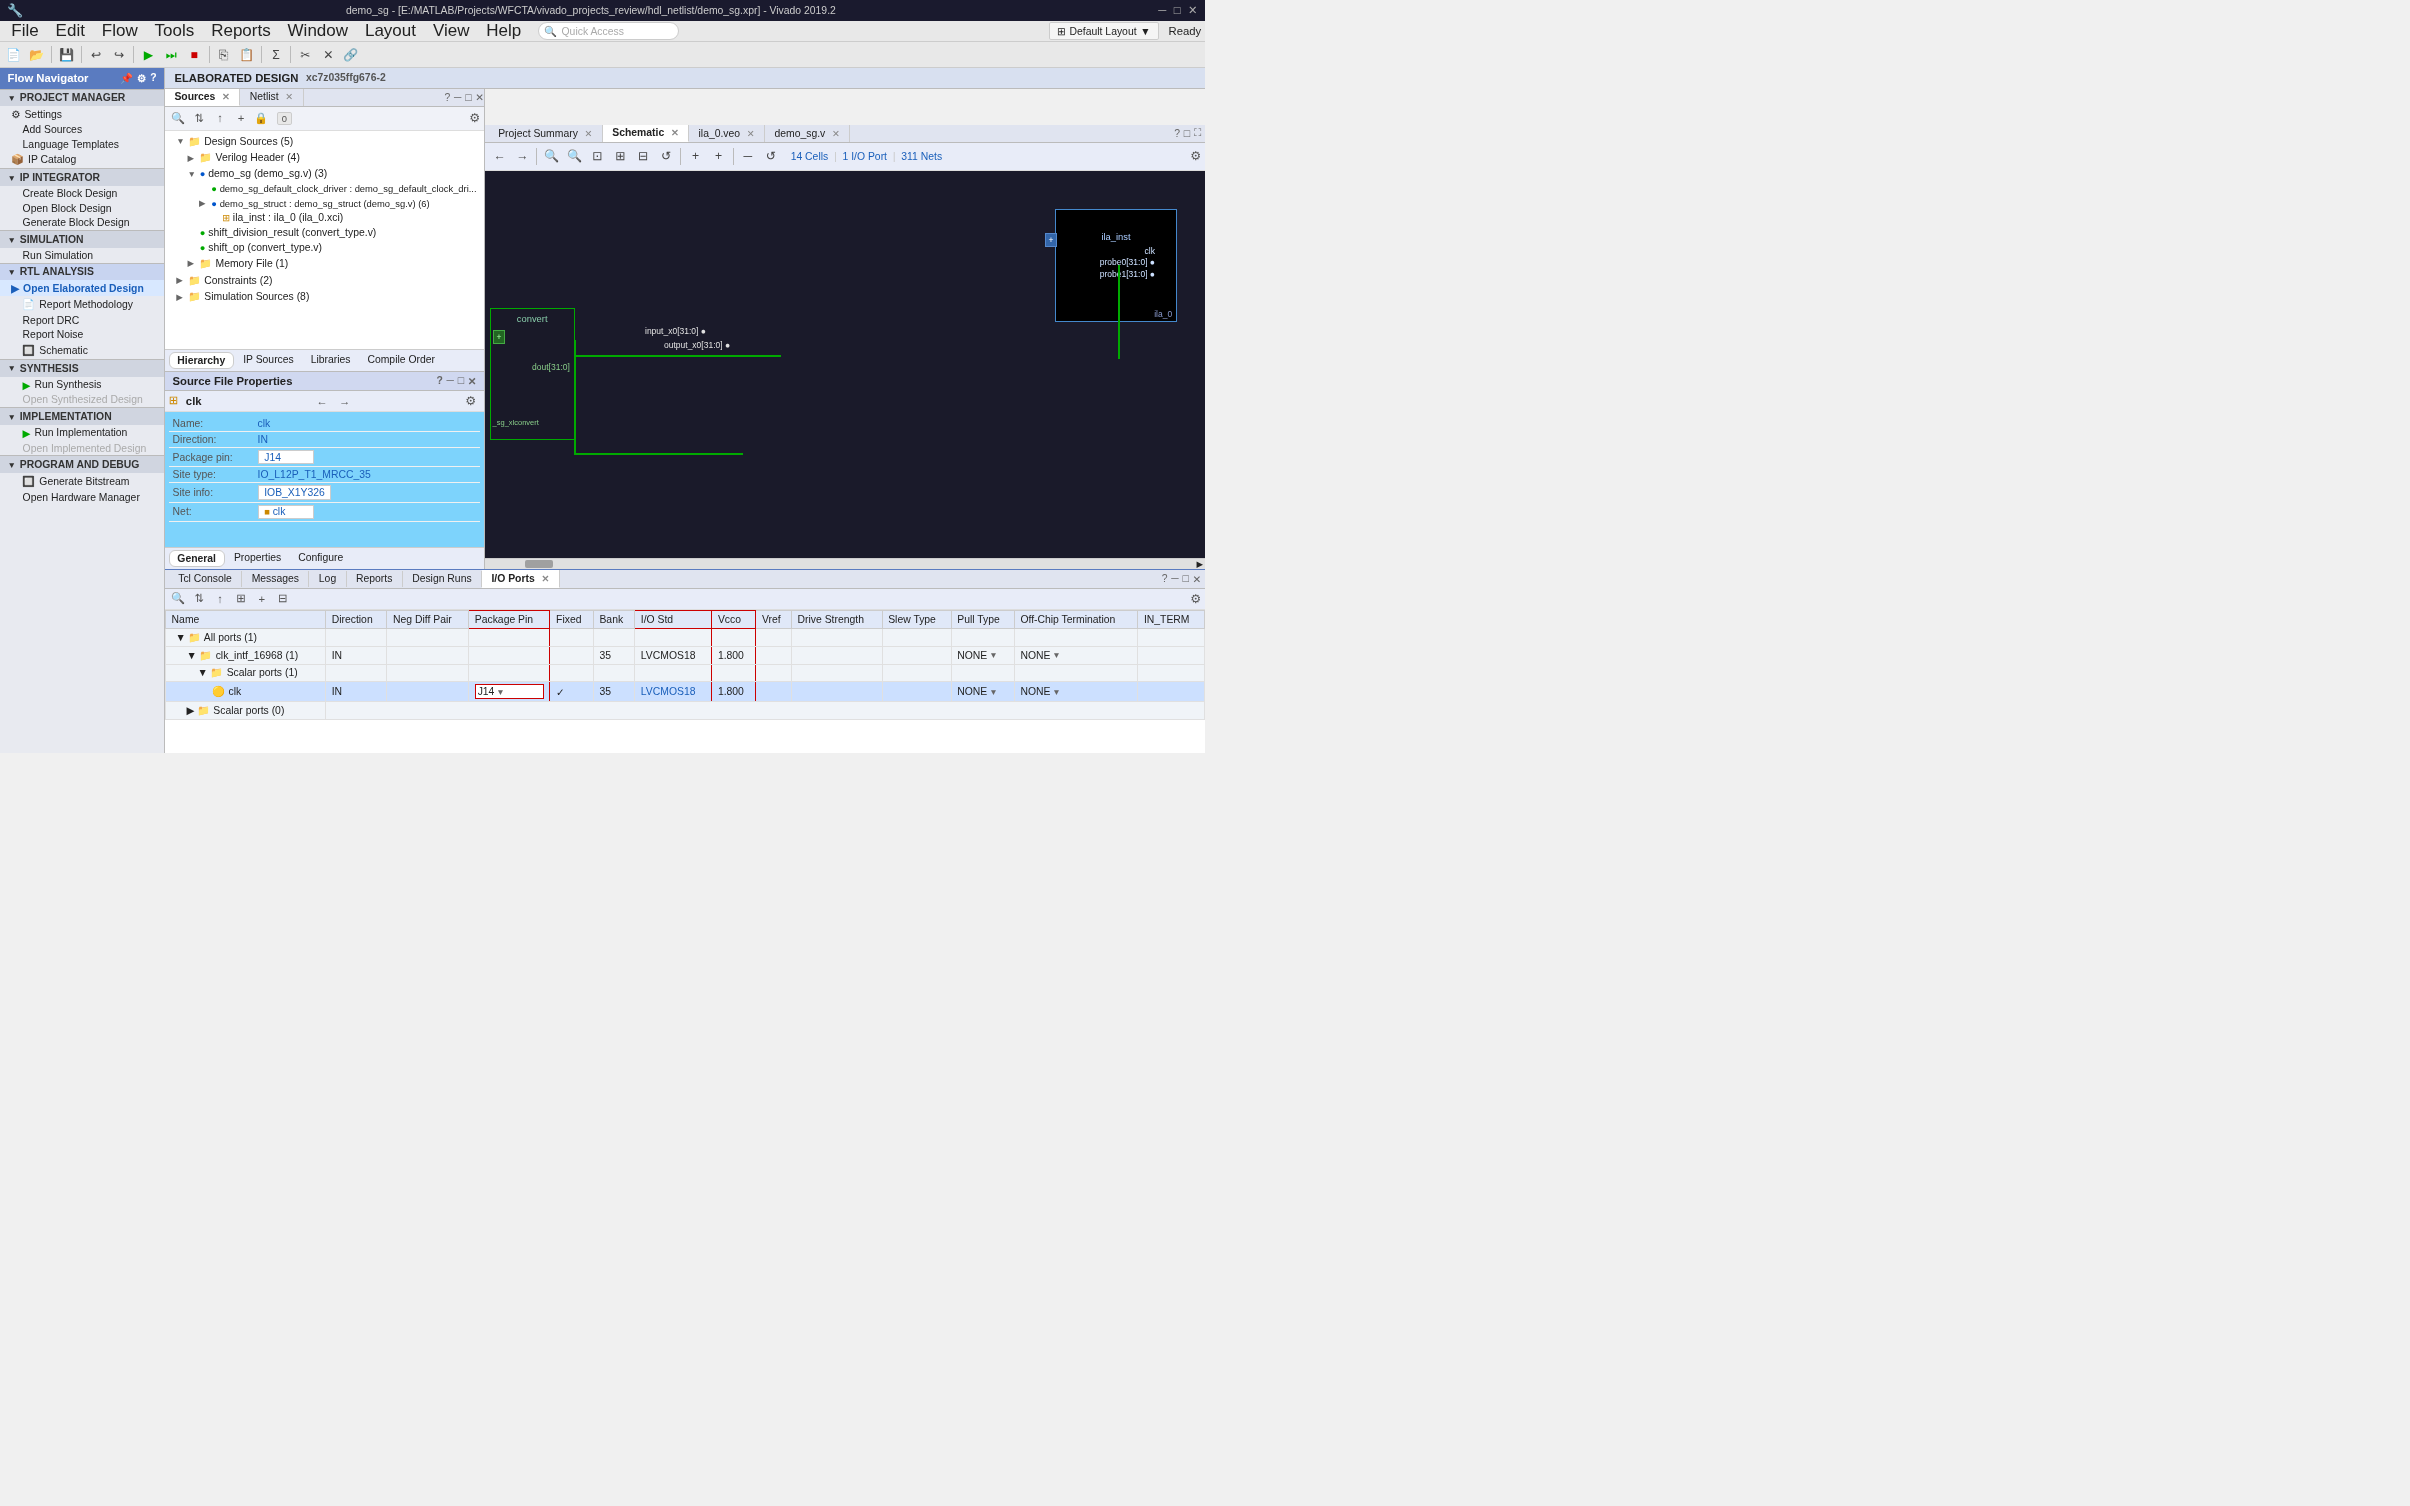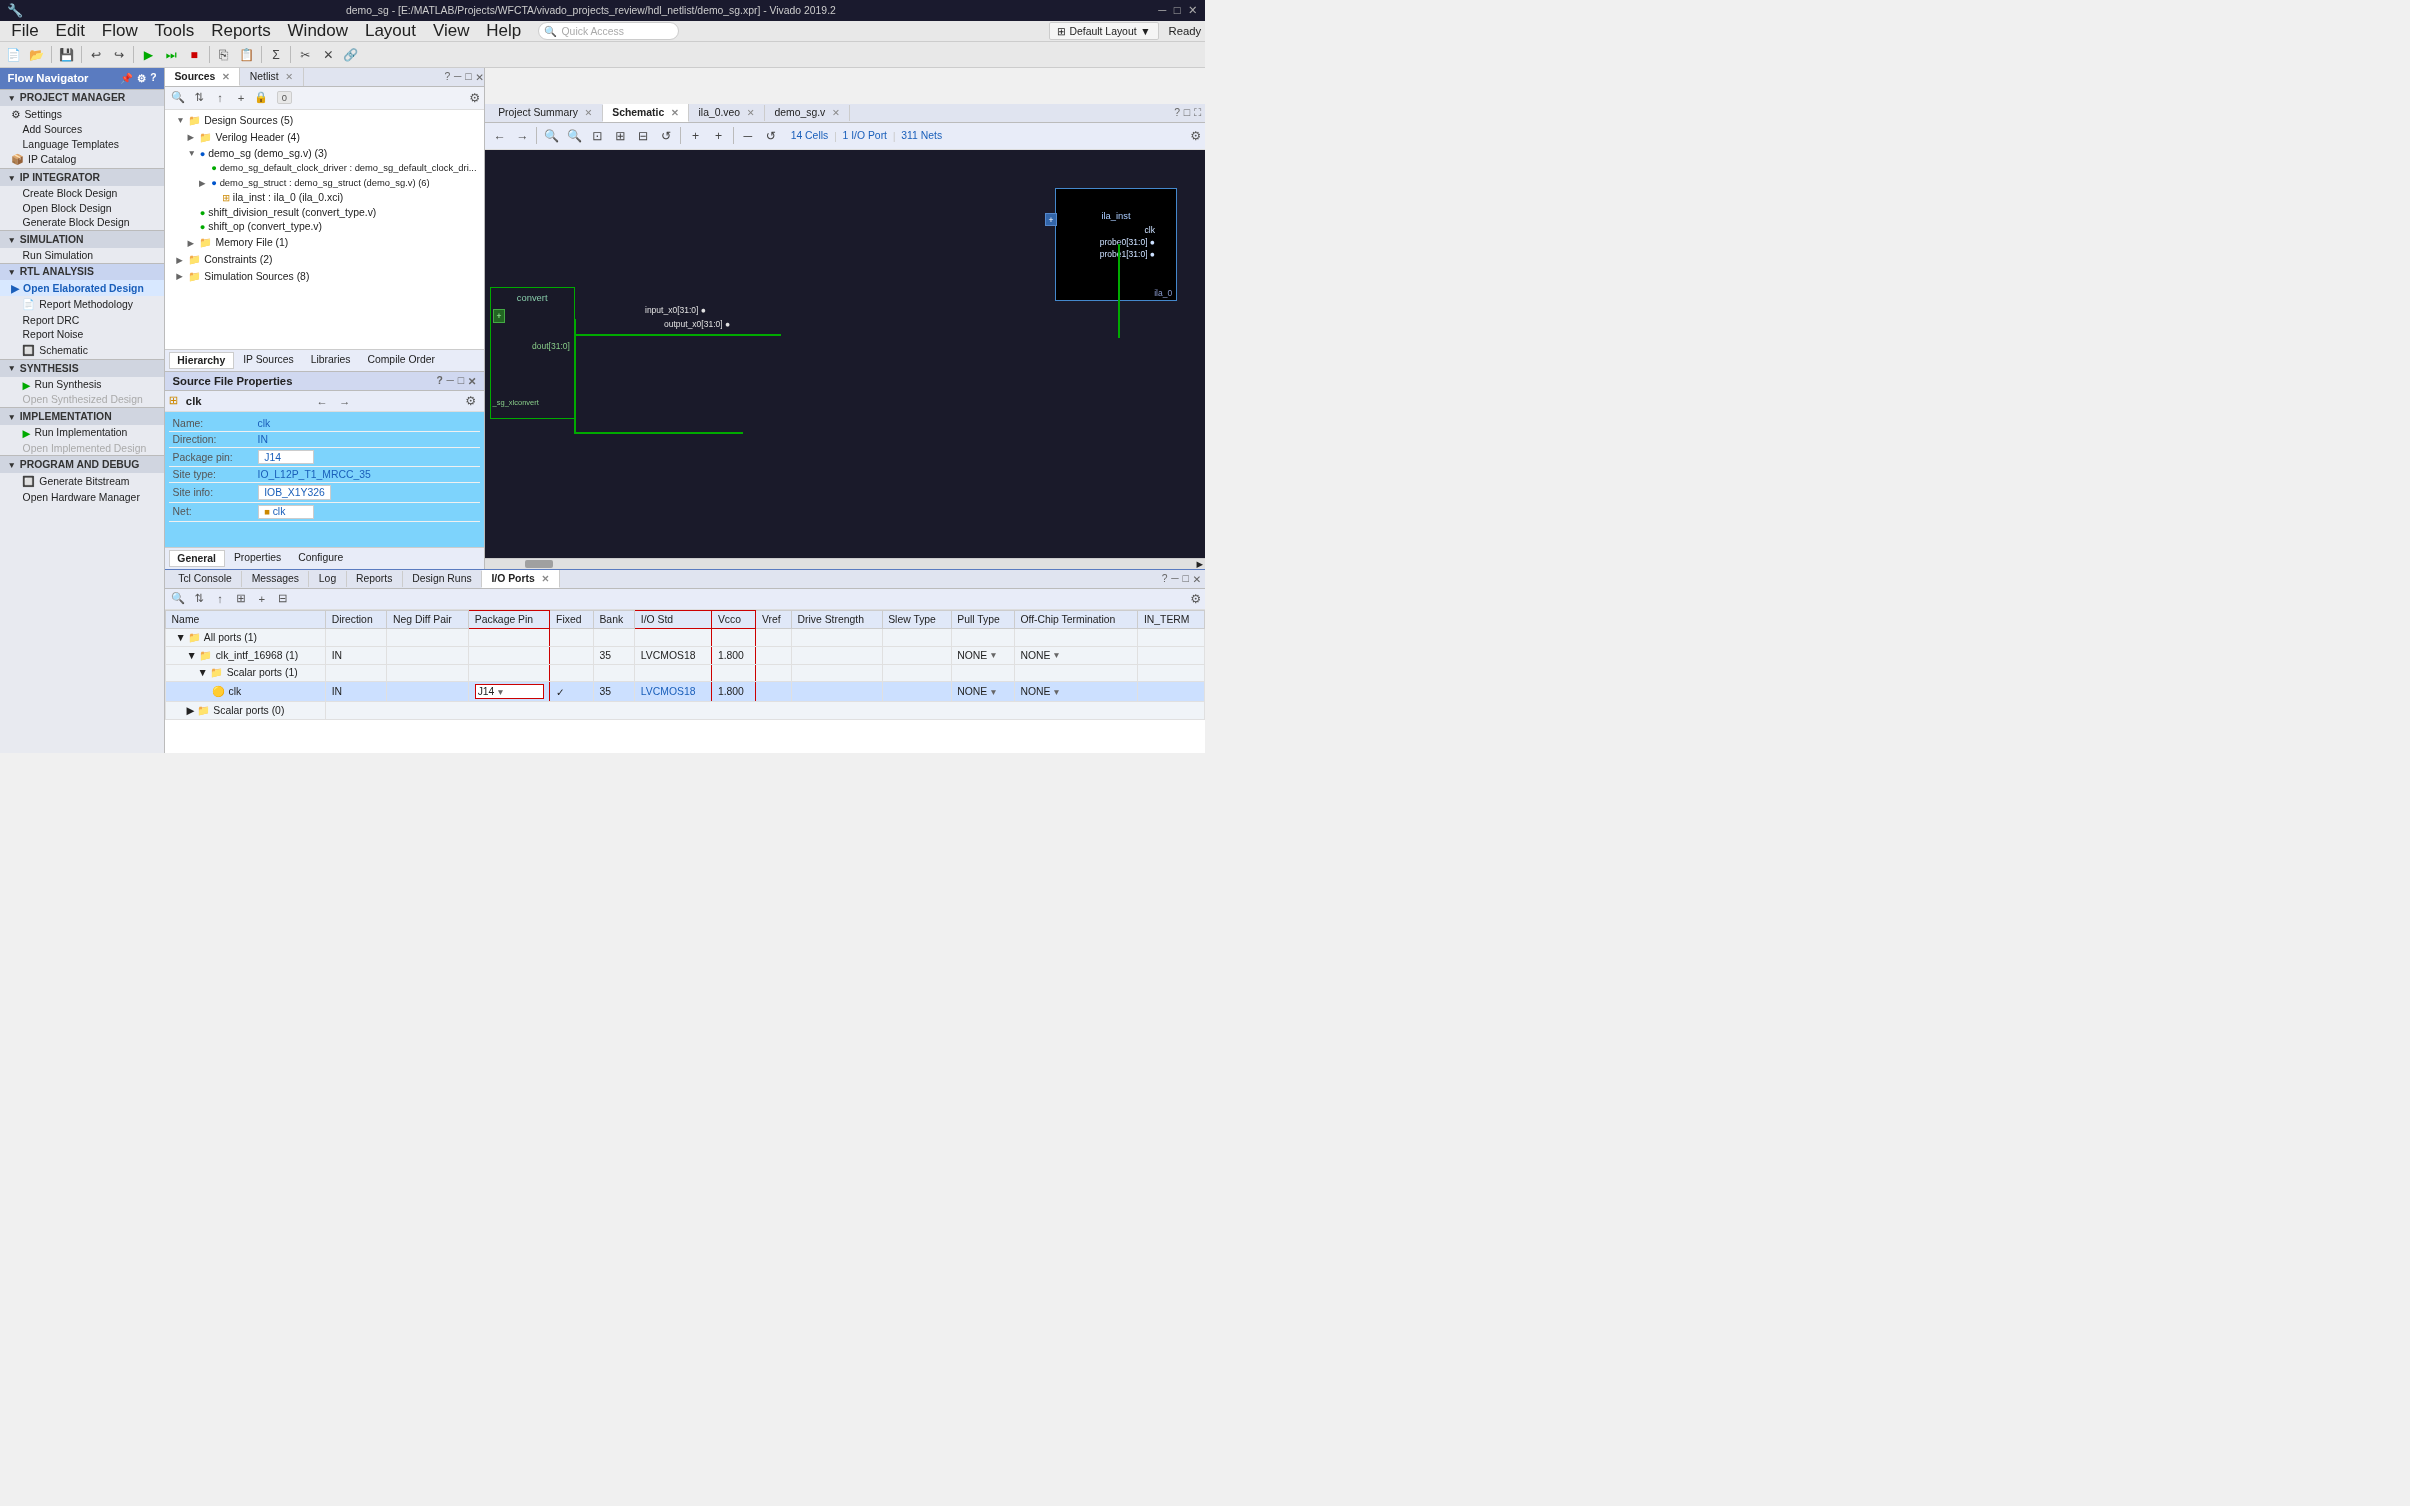--- a/index.html
+++ b/index.html
@@ -57,21 +57,21 @@
     
     #sources-tree { flex: 1; overflow-y: auto; background: #fff; padding: 1.9px 0; }
     .tree-item { padding: 1.9px 3.8px; font-size: 10.4px; cursor: pointer; display: flex; align-items: center; gap: 2.8px; white-space: nowrap; }
     .ti-indent-1 { padding-left: 11.3px; }
     .ti-indent-2 { padding-left: 22.6px; }
     .ti-indent-3 { padding-left: 34px; }
     .ti-indent-4 { padding-left: 45px; }
     .tree-arrow { font-size: 8.5px; color: #666; width: 9.4px; }
     .dot-green { color: #00aa00; font-size: 9.4px; }
     .dot-blue { color: #0055cc; font-size: 9.4px; }
-    .sub-tab { padding: 1.9px 7.5px; font-size: 10.4px; cursor: pointer; border-radius: 0; }
+    .sub-tab { padding: 1.9px 7.5px; font-size: 10.4px; cursor: pointer; border-radius: 6px; }
     .sub-tab.active { background: #fff; font-weight: bold; border: 0.9px solid #ccc; }
     
     
     #sfp-panel { background: #7dd3fc; border-top: 0.9px solid #bbb; height: 198px; flex-shrink: 0; display: flex; flex-direction: column; }
     #sfp-header { background: #d0d8f0; padding: 2.8px 7.5px; font-size: 11.3px; font-weight: bold; display: flex; align-items: center; justify-content: space-between; border-bottom: 0.9px solid #bbb; }
     #sfp-toolbar { background: #e8ecf8; padding: 1.9px 3.8px; display: flex; align-items: center; border-bottom: 0.9px solid #ddd; gap: 3.8px; }
     #sfp-content { flex: 1; overflow-y: auto; padding: 3.8px; }
     .sfp-row { display: flex; align-items: center; padding: 1.9px 3.8px; font-size: 10.4px; border-bottom: 0.9px solid #f0f0f0; }
     .sfp-label { color: #555; width: 85px; flex-shrink: 0; }
     .sfp-value { color: #1a5fba; }
@@ -297,20 +297,24 @@
         <span>Generate Bitstream</span>
       </div>
       <div class="nav-item ti-indent-2">
         <span>Open Hardware Manager</span>
       </div>
     </div>
   </div>
 
   <div id="content">
 
+    <div id="elab-header">
+      <span>ELABORATED DESIGN</span>
+      <span style="color:#555;font-size:10.4px;">xc7z035ffg676-2</span>
+    </div>
 
     <div id="top-panels">
 
       <div id="sources-panel">
 
         <div id="sources-tabs">
           <div class="panel-tab active">
             <span>Sources</span>
             <span class="panel-tab-x">✕</span>
           </div>

